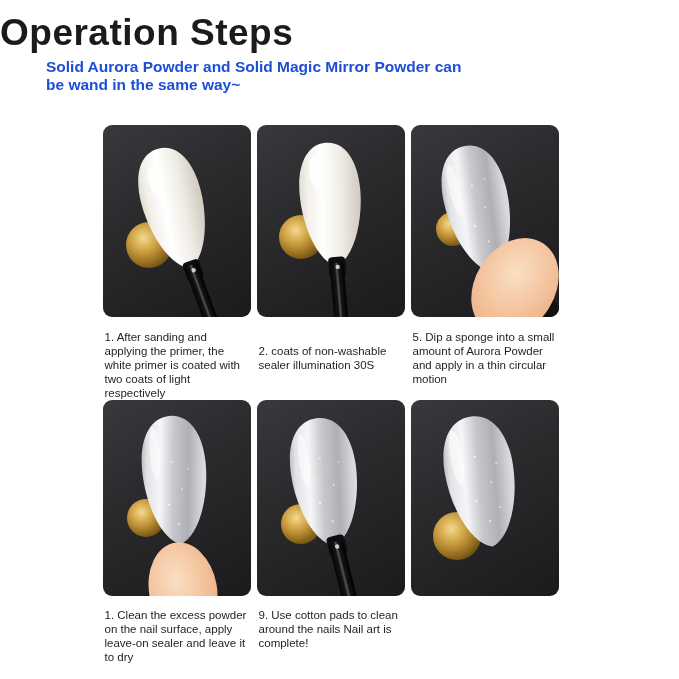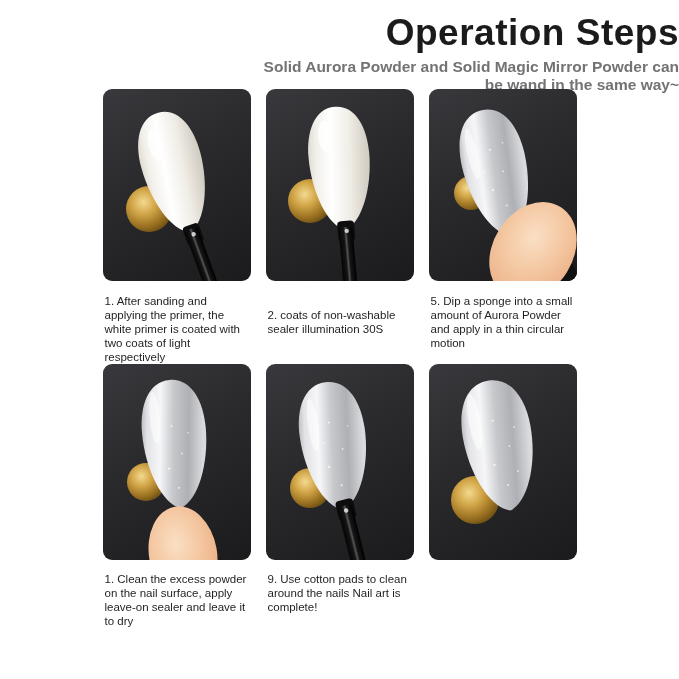--- a/index.html
+++ b/index.html
@@ -1,29 +1,29 @@
 <!DOCTYPE html>
 <html><head>
 <meta charset="utf-8">
 <style>
   * { margin:0; padding:0; box-sizing:border-box; }
   html,body { width:679px; height:679px; background:#ffffff; overflow:hidden;
     font-family:"Liberation Sans","DejaVu Sans",sans-serif; }
   .page { width:679px; height:679px; position:relative; }
 
   
-  .hdr { text-align:right; padding-top:12px; height:89px; }
+  .hdr { text-align:left; padding-top:12px; height:125px; }
   .title { font-size:37px; font-weight:700; color:#1b1b1b; letter-spacing:0.5px; line-height:1.15; }
-  .subtitle { margin-top:3px; font-size:15.5px; font-weight:700; color:#737373; line-height:18px; }
+  .subtitle { margin-top:3px; font-size:15.5px; font-weight:700; color:#1d4ed8; line-height:18px;padding-left:46px; }
 
   
   .grid { width:474px; margin:0 auto; display:grid;
     grid-template-columns:148px 148px 148px;
     grid-template-rows:192px 83px 196px auto;
-    column-gap:15px; }
+    column-gap:6px; }
   .photo { width:148px; border-radius:9px; overflow:hidden; position:relative;
     background:linear-gradient(150deg,#39393d 0%,#2b2b2e 40%,#202022 80%,#1b1b1d 100%); }
   .photo svg { display:block; width:148px; height:100%; }
   .cap { font-size:11.5px; line-height:14px; color:#1f1f1f; padding:13px 2px 0 2px;
     overflow:hidden; }
   .cap.pad-top { padding-top:27px; }
   .caps-row2 { padding-top:12px; }
 </style>
 </head>
 <body>

